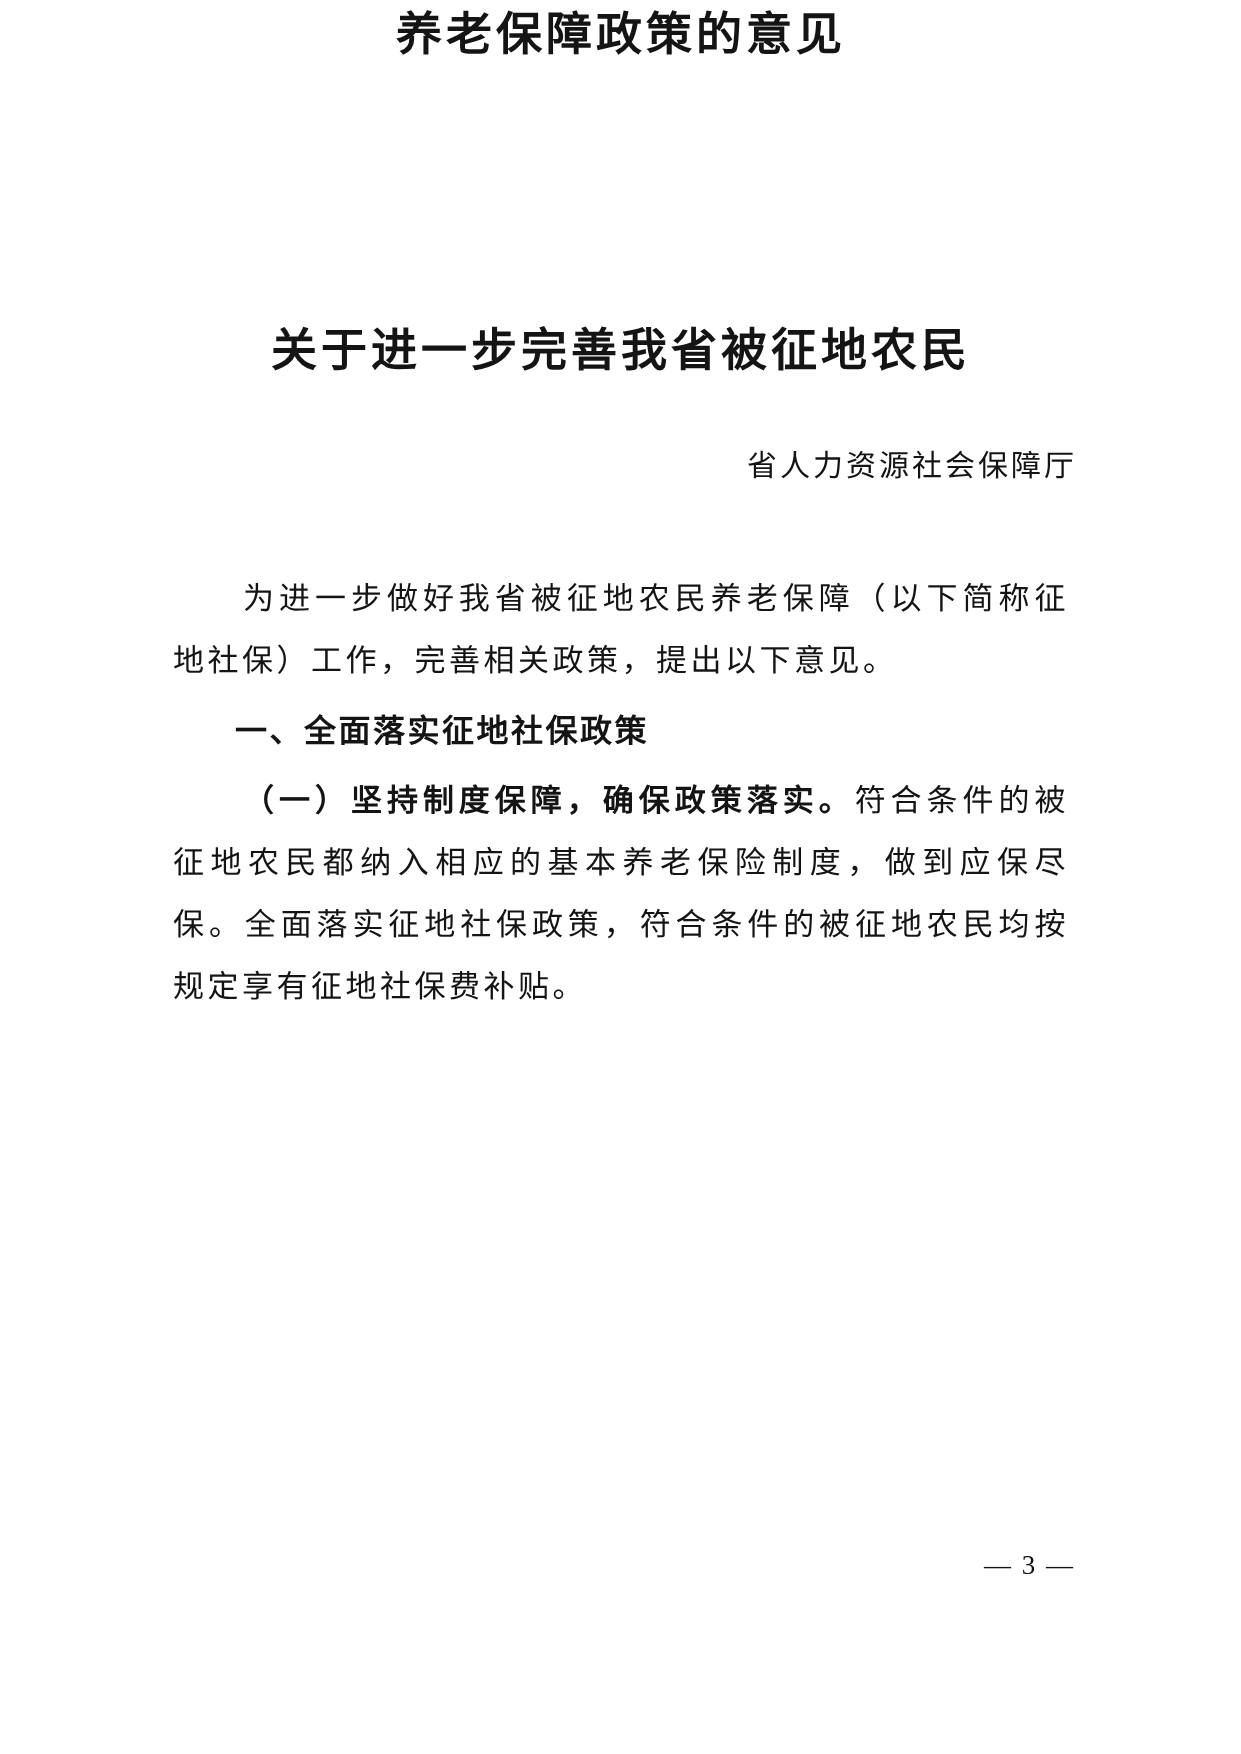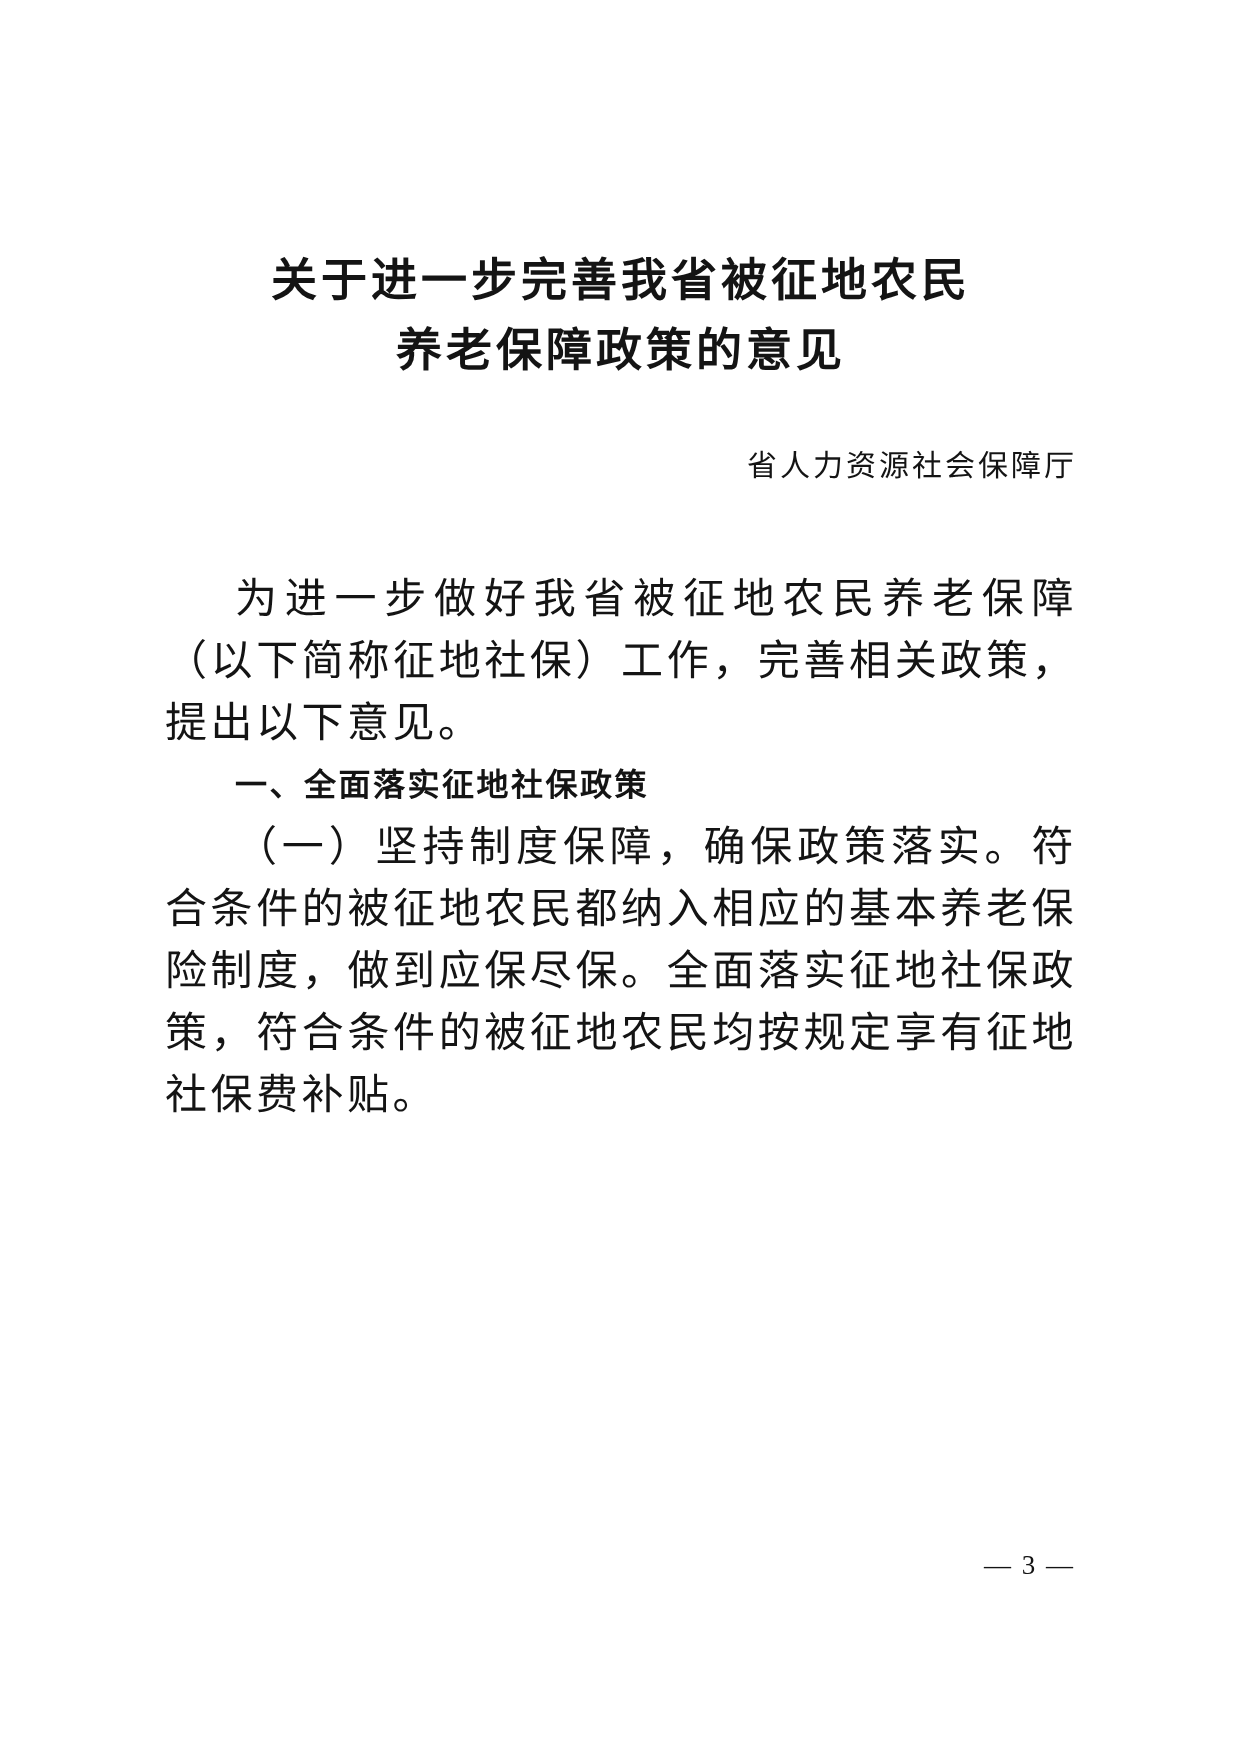--- a/index.html
+++ b/index.html
@@ -39,59 +39,59 @@
     text-align: right;
     font-size: 30px;
     font-weight: 400;
     line-height: 44px;
     letter-spacing: 3px;
   }
   .body-block {
     margin-top: 80px;
   }
   .para {
-    margin: 0;
-    font-size: 42px;
+    margin: 8px;
+    font-size: 31px;
     line-height: 62px;
     letter-spacing: 3.5px;
     text-align: justify;
     text-justify: inter-character;
     text-indent: 70px;
     word-break: break-all;
   }
   .section-heading {
     margin: 0;
     font-size: 32px;
     font-weight: 700;
     line-height: 62px;
     letter-spacing: 2.5px;
     text-indent: 70px;
     font-family: "Liberation Sans", "DejaVu Sans", sans-serif;
   }
   .lead {
-    font-weight: 400;
+    font-weight: 700;
   }
   .page-number {
     position: absolute;
     top: 1550px;
     right: 166px;
     font-size: 27px;
     letter-spacing: 2px;
     color: #141414;
   }
 </style>
 </head>
 <body>
 
 <div class="page">
   <div class="doc">
 
+    <h1 class="title-line">养老保障政策的意见</h1>
+
     <h1 class="title-line first">关于进一步完善我省被征地农民</h1>
-
-    <h1 class="title-line">养老保障政策的意见</h1>
 
     <div class="subtitle">省人力资源社会保障厅</div>
 
     <div class="body-block">
 
       <p class="para">为进一步做好我省被征地农民养老保障（以下简称征地社保）工作，完善相关政策，提出以下意见。</p>
 
       <h2 class="section-heading">一、全面落实征地社保政策</h2>
 
 

